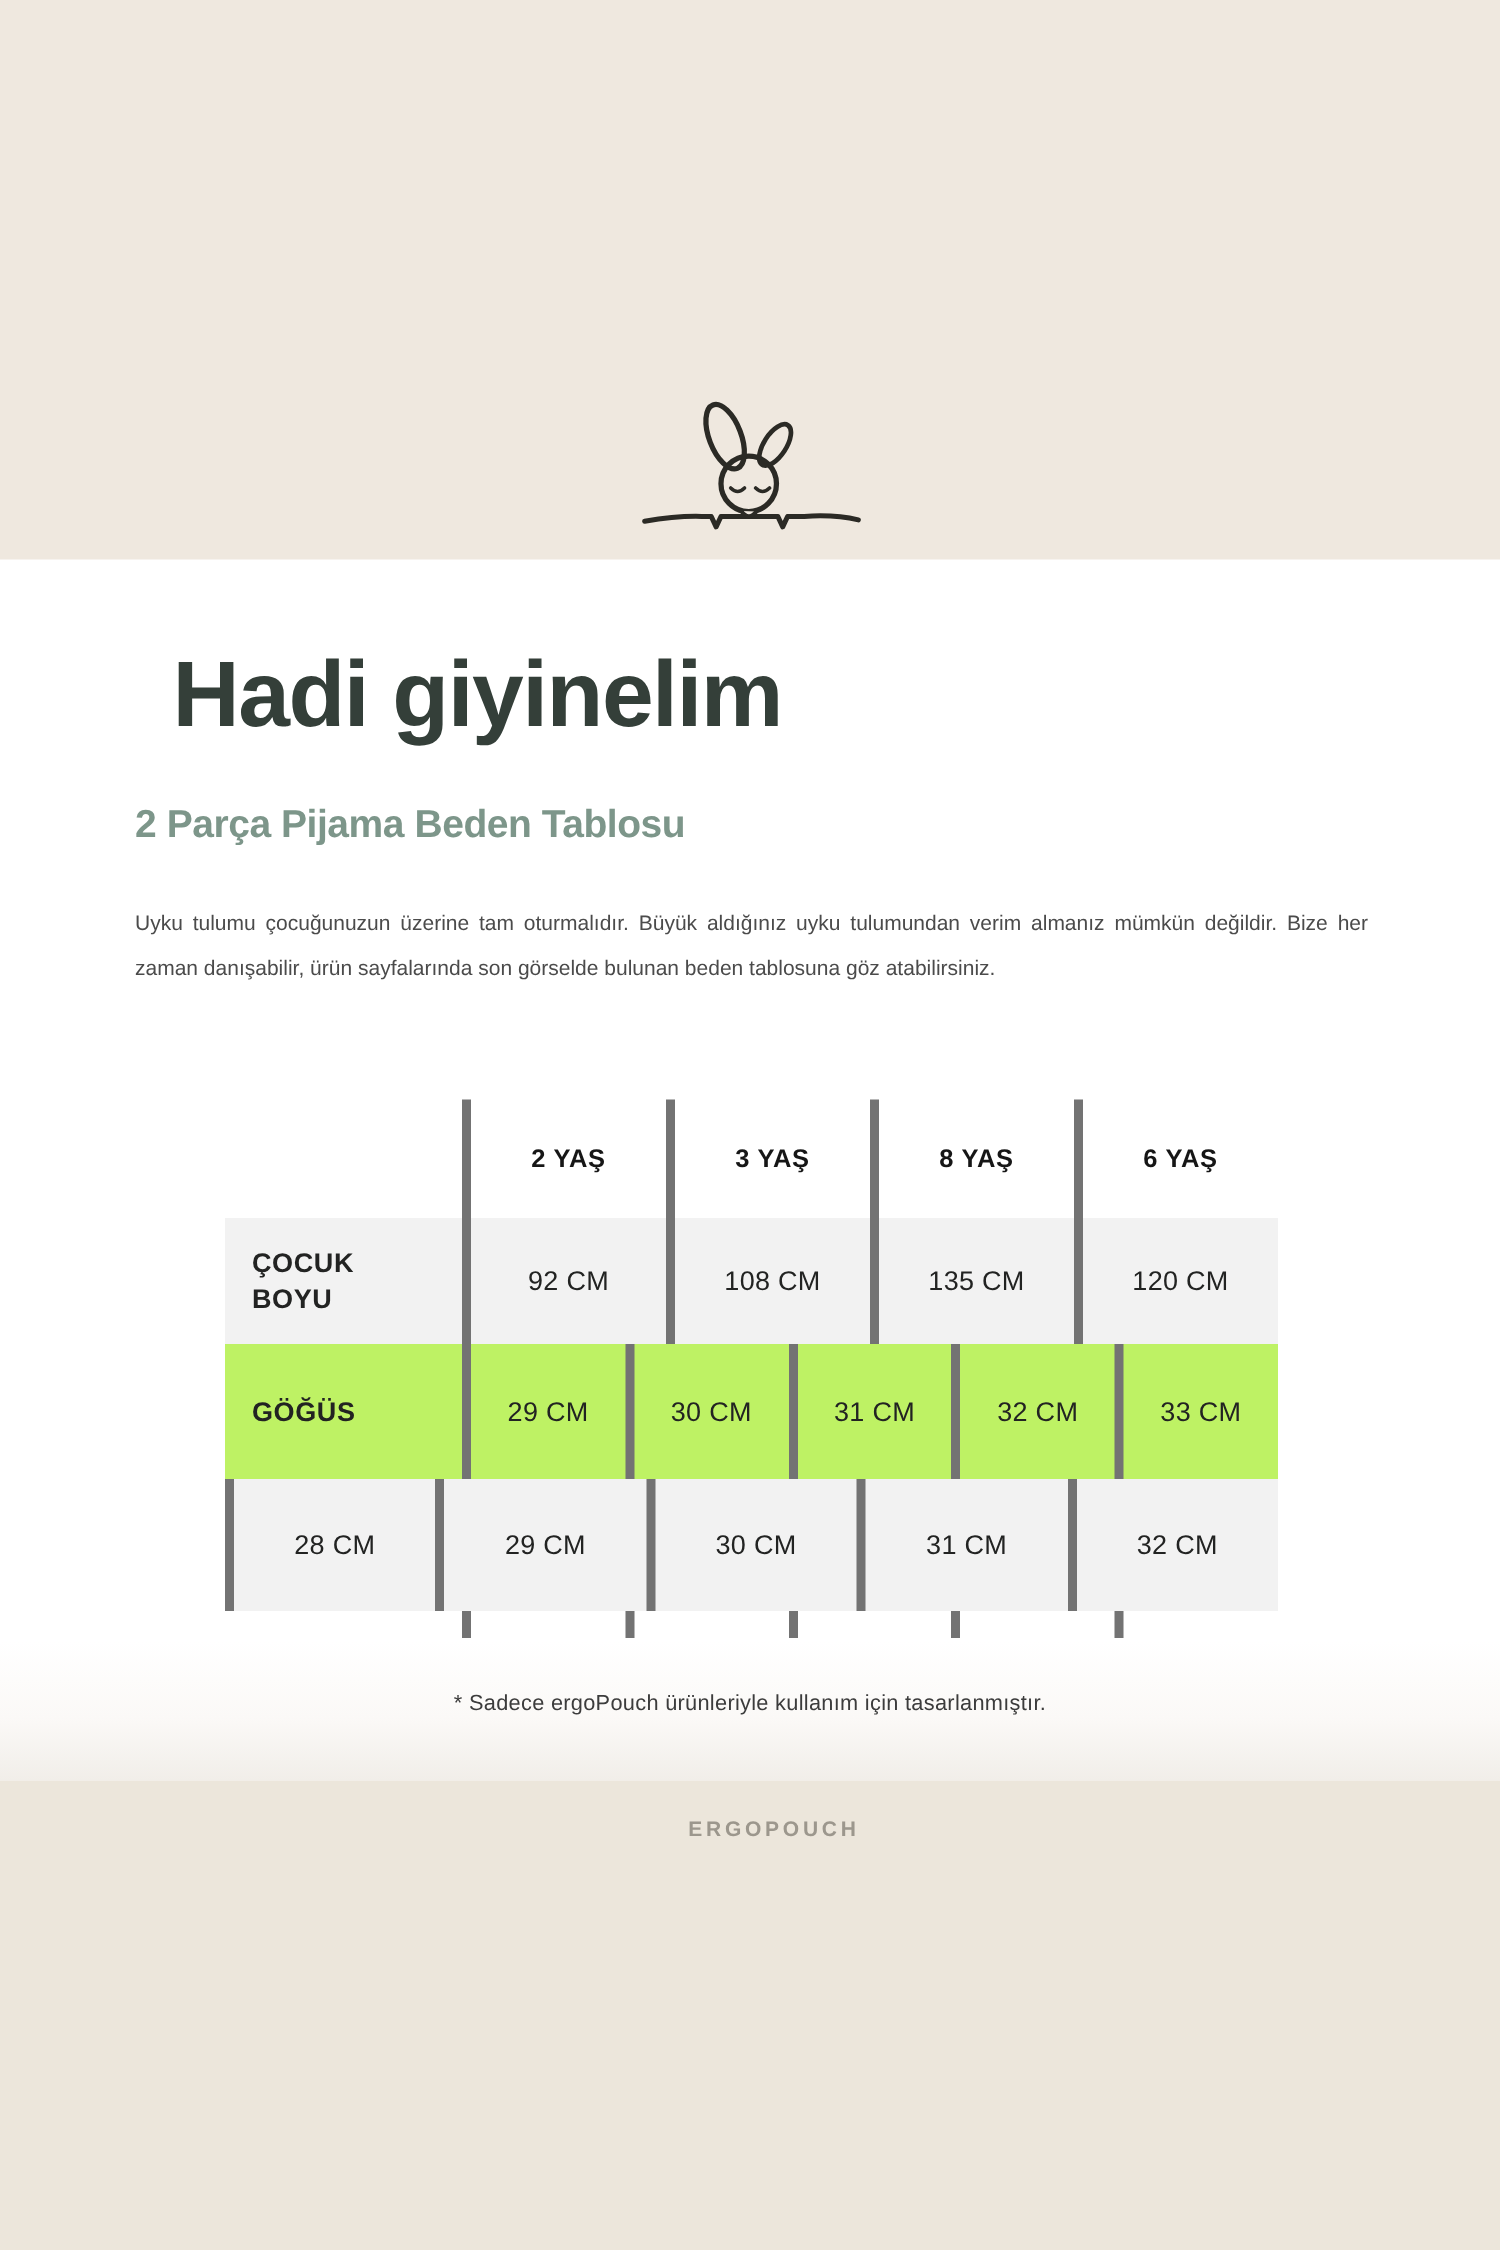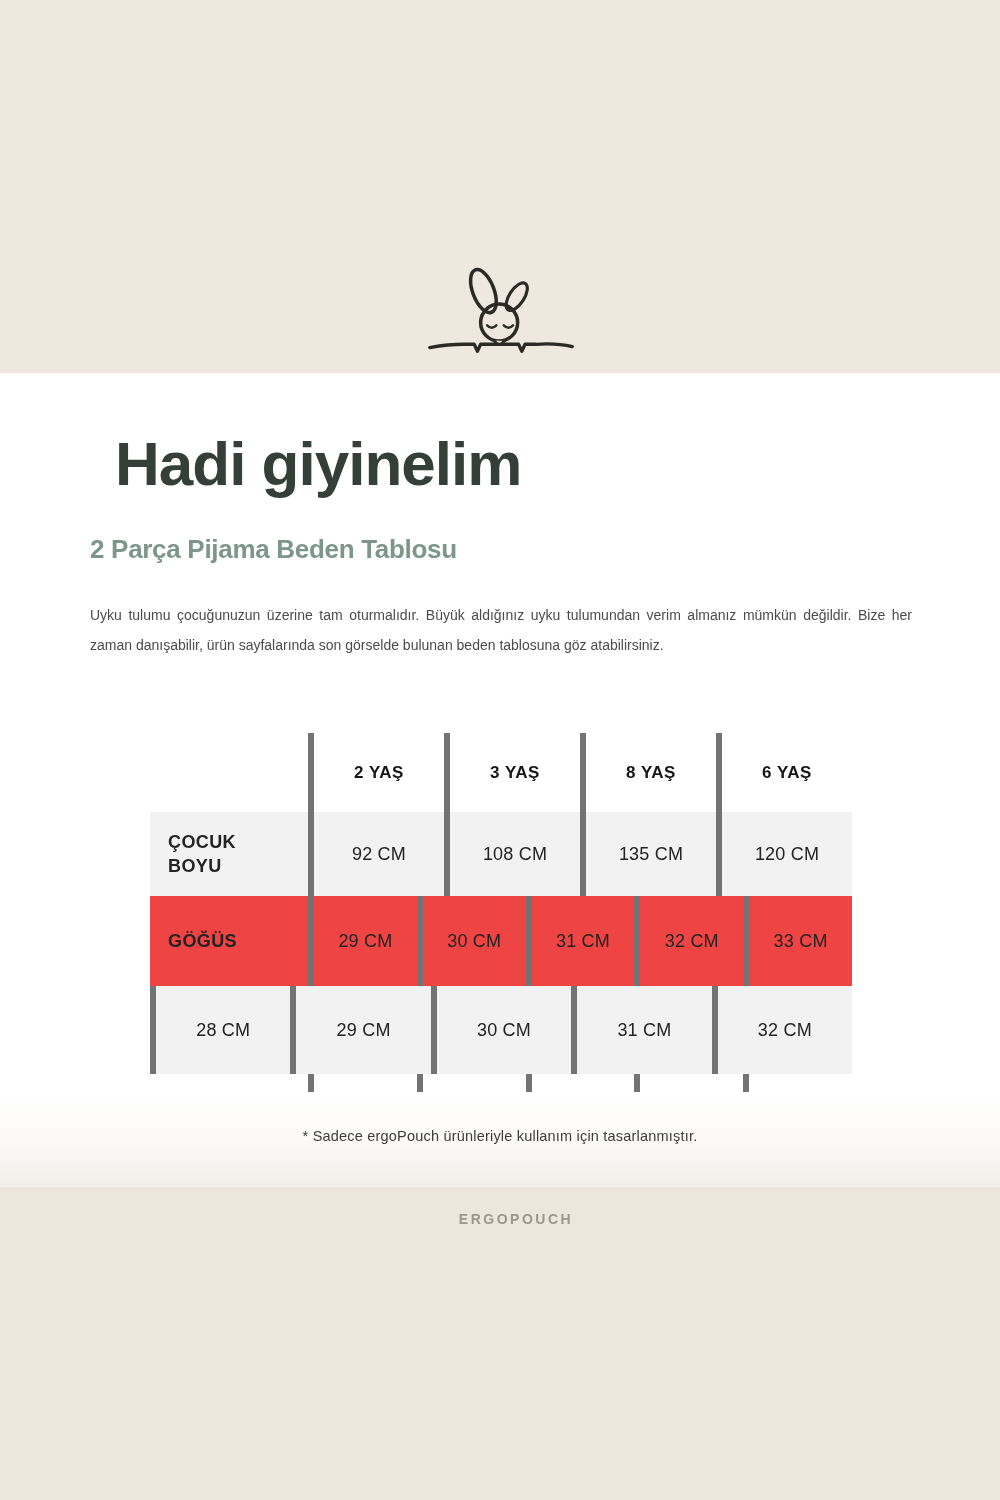--- a/index.html
+++ b/index.html
@@ -59,21 +59,21 @@
     border-left:none;
     justify-content:flex-start;
     padding-left:18px;
     font-weight:700; letter-spacing:0.4px;
     line-height:1.35;
   }
   .t-row .cell.label-cell span { max-width:92px; display:inline-block; }
   .t-head { height:79px; background:#ffffff; }
   .t-head .cell { font-weight:700; font-size:17px; color:#161616; letter-spacing:0.5px; }
   .t-data-0 { height:84px; background:#f2f2f2; }
-  .t-data-1 { height:90px; background:#ef4444; }
+  .t-data-1 { height:90px; background:#bef264; }
   .t-data-2 { height:88px; background:#f2f2f2; }
   .t-stub   { height:18px; background:#ffffff; }
 
   
   .pre-footer {
     position:absolute; left:0; top:1094px;
     width:1000px; height:93px;
     background:linear-gradient(180deg, #ffffff 0%, #fbf9f7 55%, #f1eee9 100%);
   }
   .footnote {

